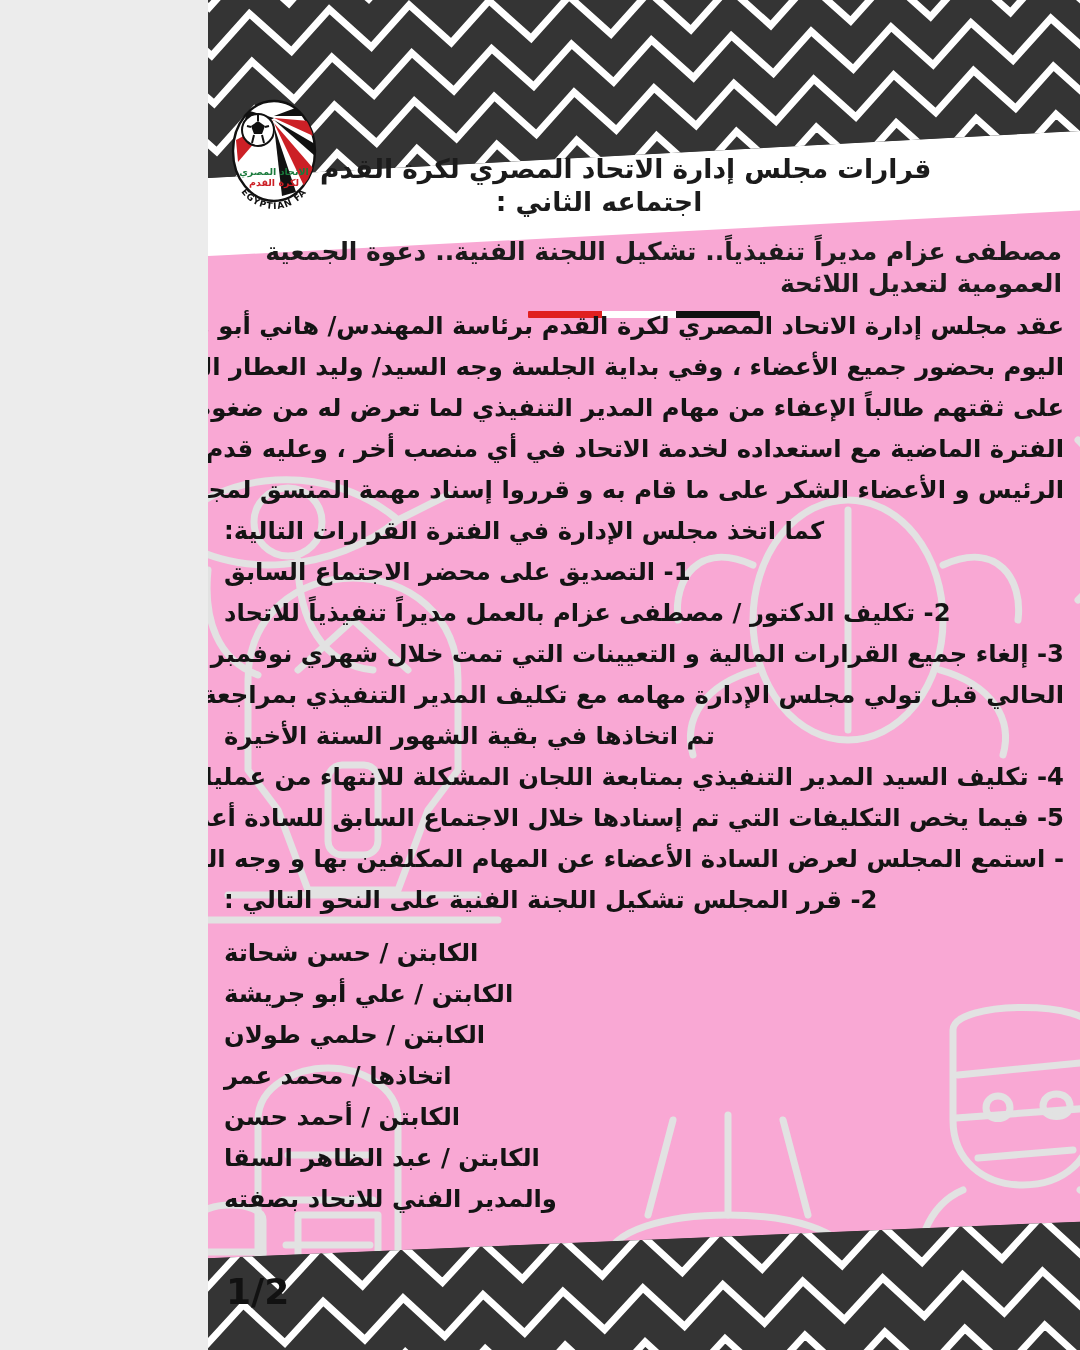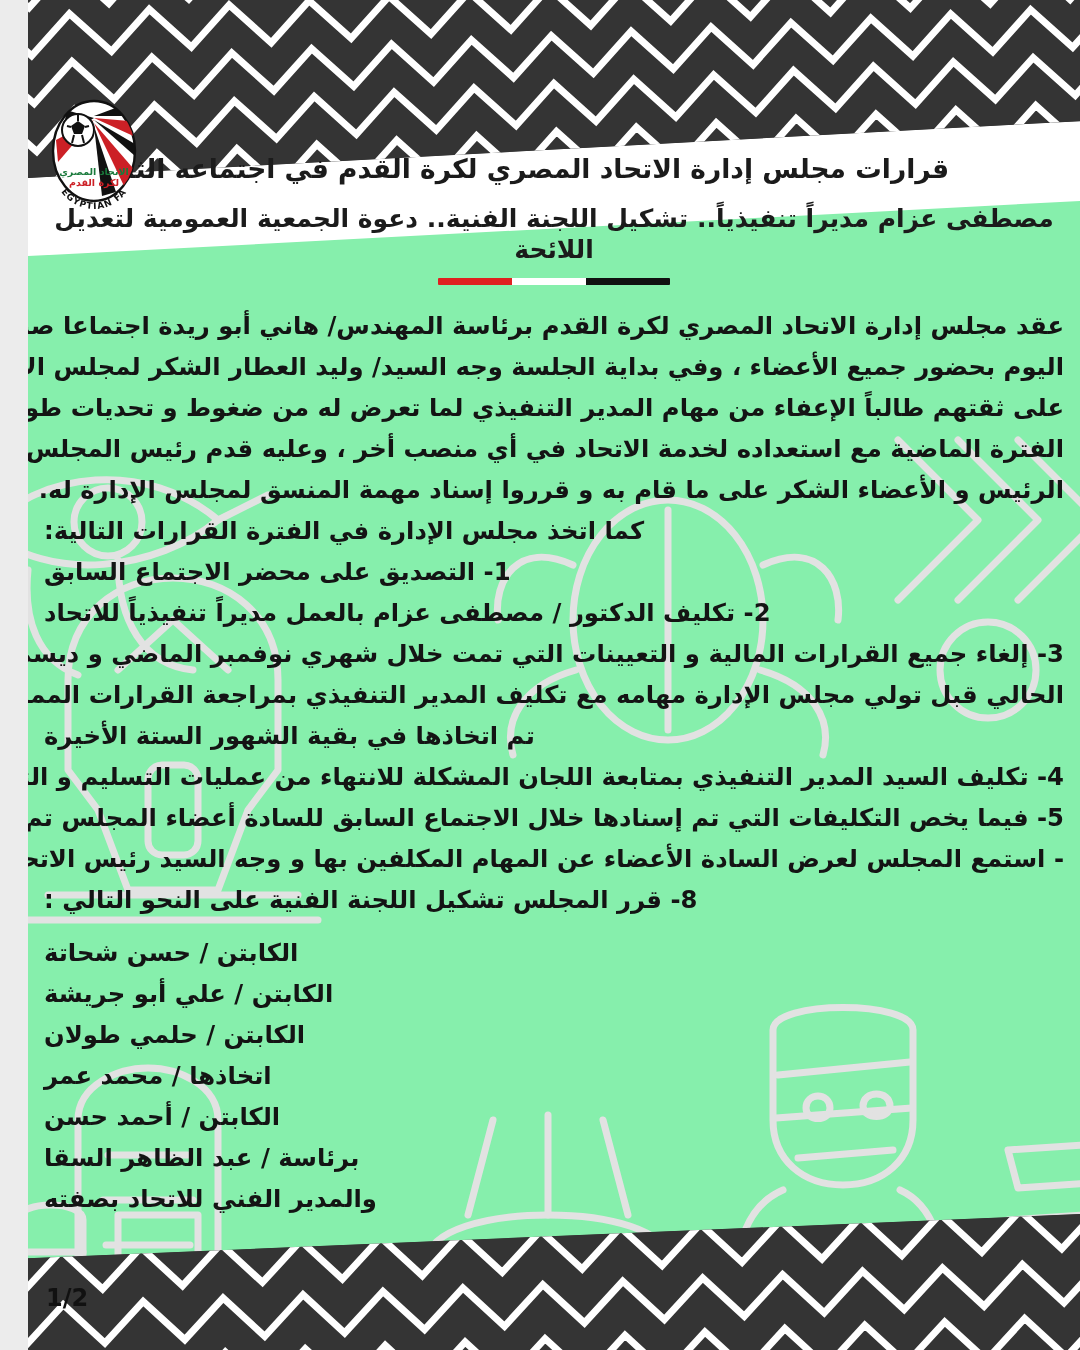--- a/index.html
+++ b/index.html
@@ -8,22 +8,22 @@
   body {
     font-family:"DejaVu Sans","Liberation Sans",sans-serif;
     background:#ececec;
     position:relative;
     overflow:hidden;
   }
 
   
   #page {
     position:absolute; inset:0;
-    width:1052px; height:1350px;
-    background:#86efac;
+    width:872px; height:1350px;
+    background:#f9a8d4;
     overflow:hidden;
     padding-left:8px;
   }
 
   
   .watermark-layer{
     position:absolute; inset:0;
     pointer-events:none;
     z-index:0;
   }
@@ -93,20 +93,21 @@
     letter-spacing:-0.2px;
     line-height:1.25;
     padding-right:90px;
   }
   .doc-subtitle{
     font-size:25px;
     font-weight:bold;
     color:#1b1b1b;
     line-height:1.25;
     margin-top:18px;
+    text-align:right;
   }
   .tricolor{
     margin:12px auto 0;
     width:232px; height:7px;
     display:flex;
     border-radius:1px;
     overflow:hidden;
   }
   .tricolor span{ display:block; height:100%; }
   .tri-black{ width:36%; background:#111111; }
@@ -131,21 +132,21 @@
   .line{ display:block; white-space:nowrap; }
 
   .names{ margin-top:12px; }
   .name-line{ display:block; white-space:nowrap; }
 
   
   .page-counter{
     position:absolute;
     left:18px; bottom:38px;
     z-index:7;
-    font-size:24px;
+    font-size:36px;
     font-weight:bold;
     color:#111;
     direction:ltr;
     font-family:"DejaVu Sans","Liberation Sans",sans-serif;
   }
 </style>
 </head>
 <body>
 
 <div id="page">
@@ -325,29 +326,29 @@
     <div class="para">
       <span class="line">4- تكليف السيد المدير التنفيذي بمتابعة اللجان المشكلة للانتهاء من عمليات التسليم و التسلم</span>
     </div>
 
     <div class="para">
       <span class="line">5- فيما يخص التكليفات التي تم إسنادها خلال الاجتماع السابق للسادة أعضاء المجلس تم الأتي:</span>
       <span class="line">- استمع المجلس لعرض السادة الأعضاء عن المهام المكلفين بها و وجه السيد رئيس الاتحاد</span>
     </div>
 
     <div class="para">
-      <span class="line">8- قرر المجلس تشكيل اللجنة الفنية على النحو التالي :</span>
+      <span class="line">2- قرر المجلس تشكيل اللجنة الفنية على النحو التالي :</span>
     </div>
 
     <div class="para names">
       <span class="name-line">الكابتن / حسن شحاتة</span>
       <span class="name-line">الكابتن / علي أبو جريشة</span>
       <span class="name-line">الكابتن / حلمي طولان</span>
       <span class="name-line">اتخاذها / محمد عمر</span>
       <span class="name-line">الكابتن / أحمد حسن</span>
-      <span class="name-line">برئاسة / عبد الظاهر السقا</span>
+      <span class="name-line">الكابتن / عبد الظاهر السقا</span>
       <span class="name-line">والمدير الفني للاتحاد بصفته</span>
     </div>
   </div>
 
   <div class="page-counter">1/2</div>
 
 </div>
 
 </body></html>

